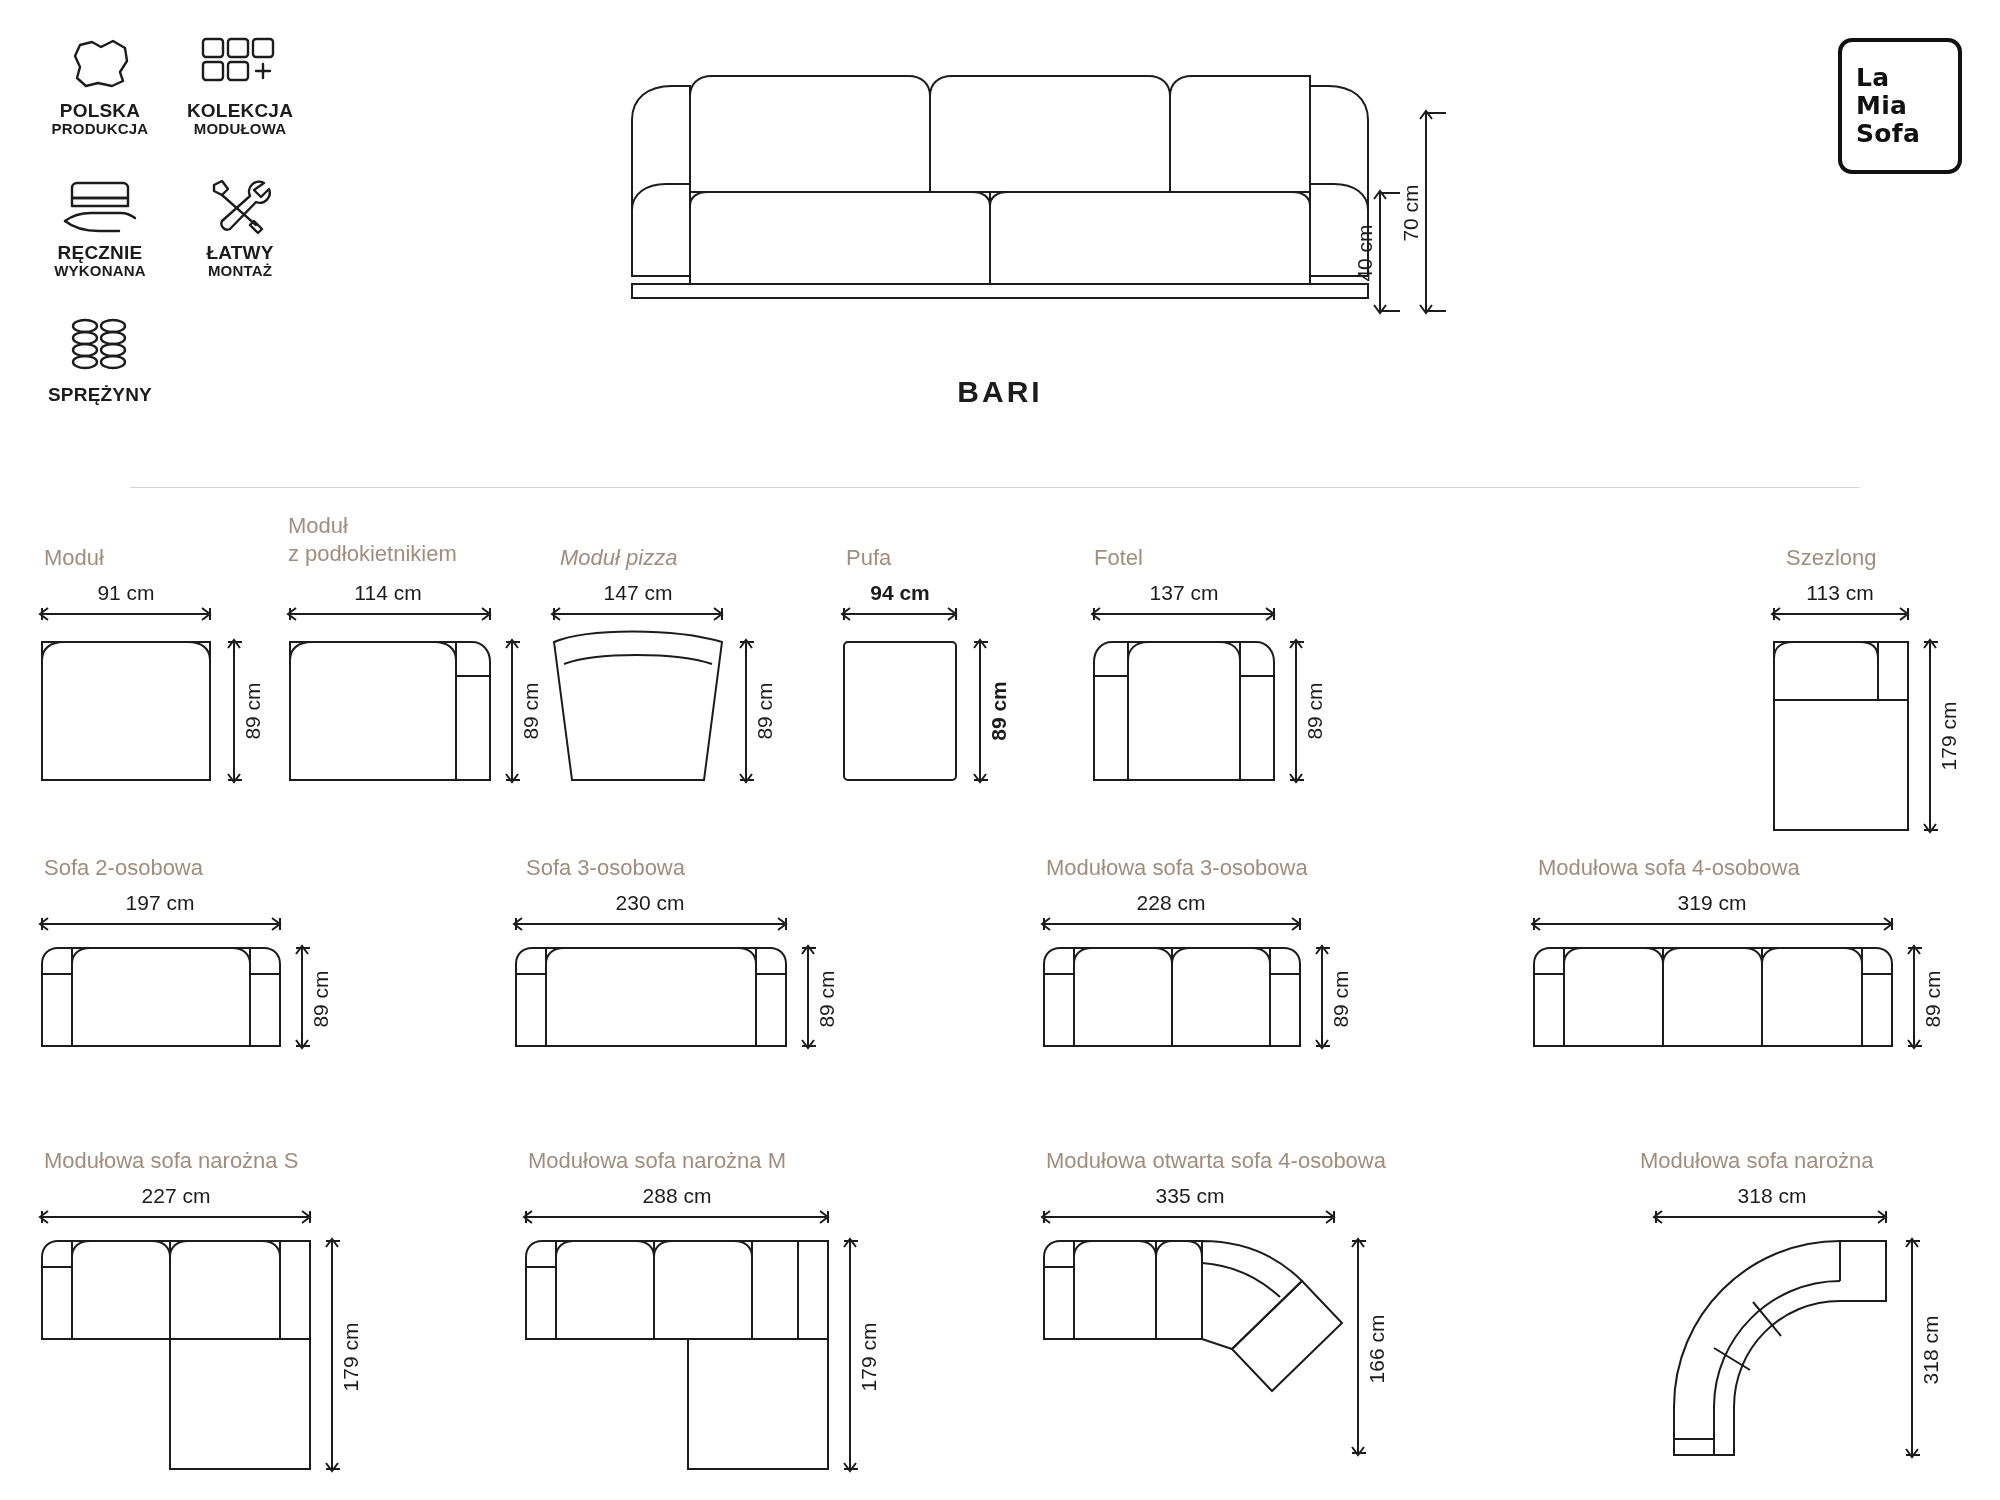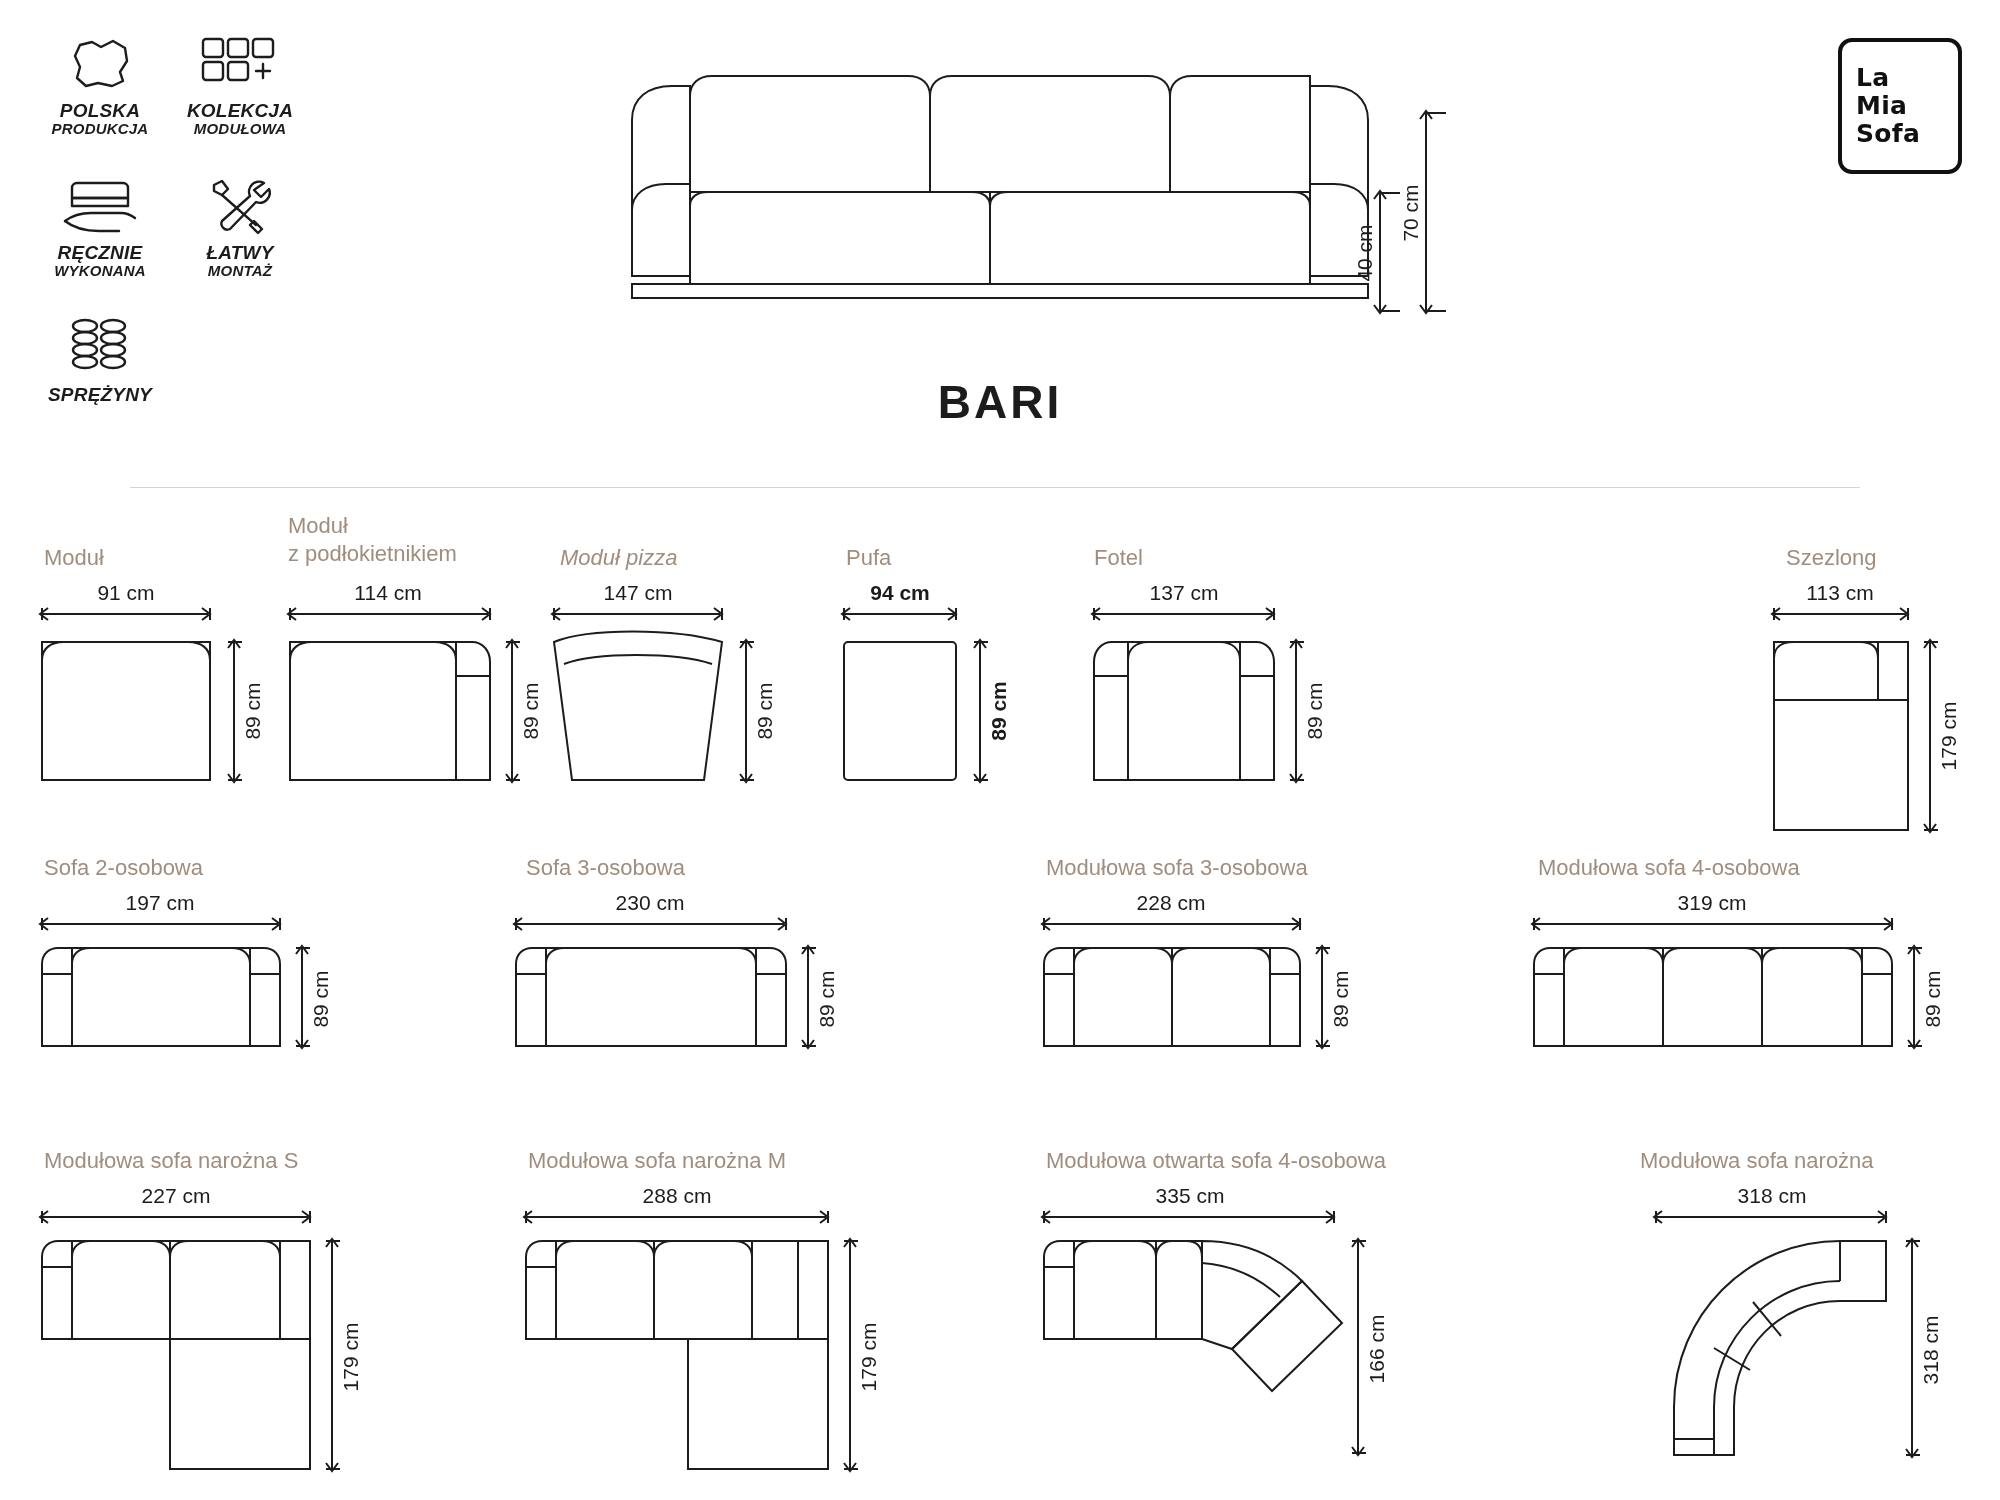--- a/index.html
+++ b/index.html
@@ -29,22 +29,20 @@
     width: 300px;
   }
   .feat-row {
     display: flex;
     margin-bottom: 34px;
   }
   .feat {
     width: 140px;
     display: flex;
     flex-direction: column;
-    align-items: center;
-    font-style: italic;
   }
   .feat .ficon {
     height: 66px;
     display: flex;
     align-items: center;
     justify-content: center;
   }
   .feat .flabel {
     text-align: center;
     line-height: 1.12;
@@ -96,21 +94,21 @@
     top: 60px;
     width: 760px;
     height: 250px;
   }
   .hero-title {
     position: absolute;
     left: 620px;
     top: 375px;
     width: 760px;
     text-align: center;
-    font-size: 46px;
+    font-size: 30px;
     font-weight: bold;
     letter-spacing: 3px;
     color: #1c1c1c;
   }
   .hero-dims {
     position: absolute;
     left: 1360px;
     top: 95px;
     width: 120px;
     height: 230px;

